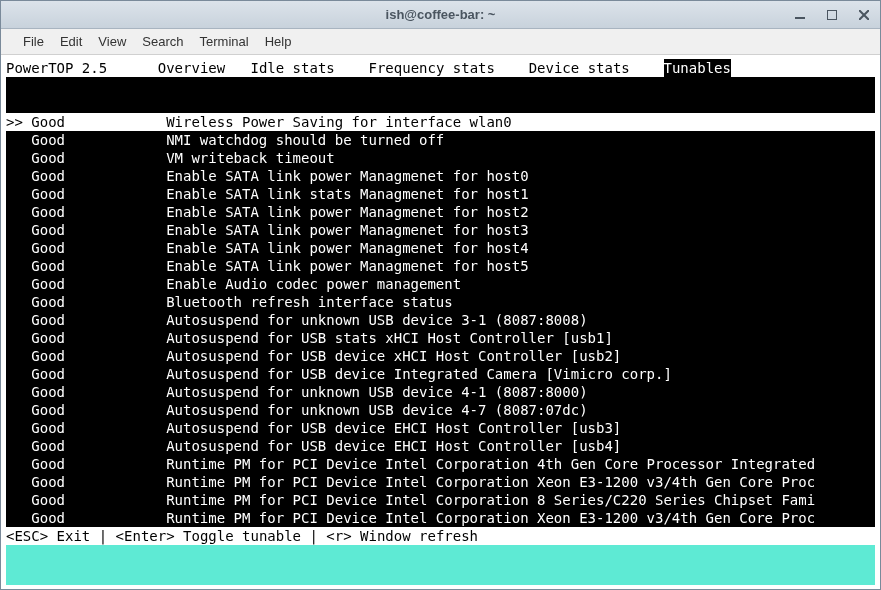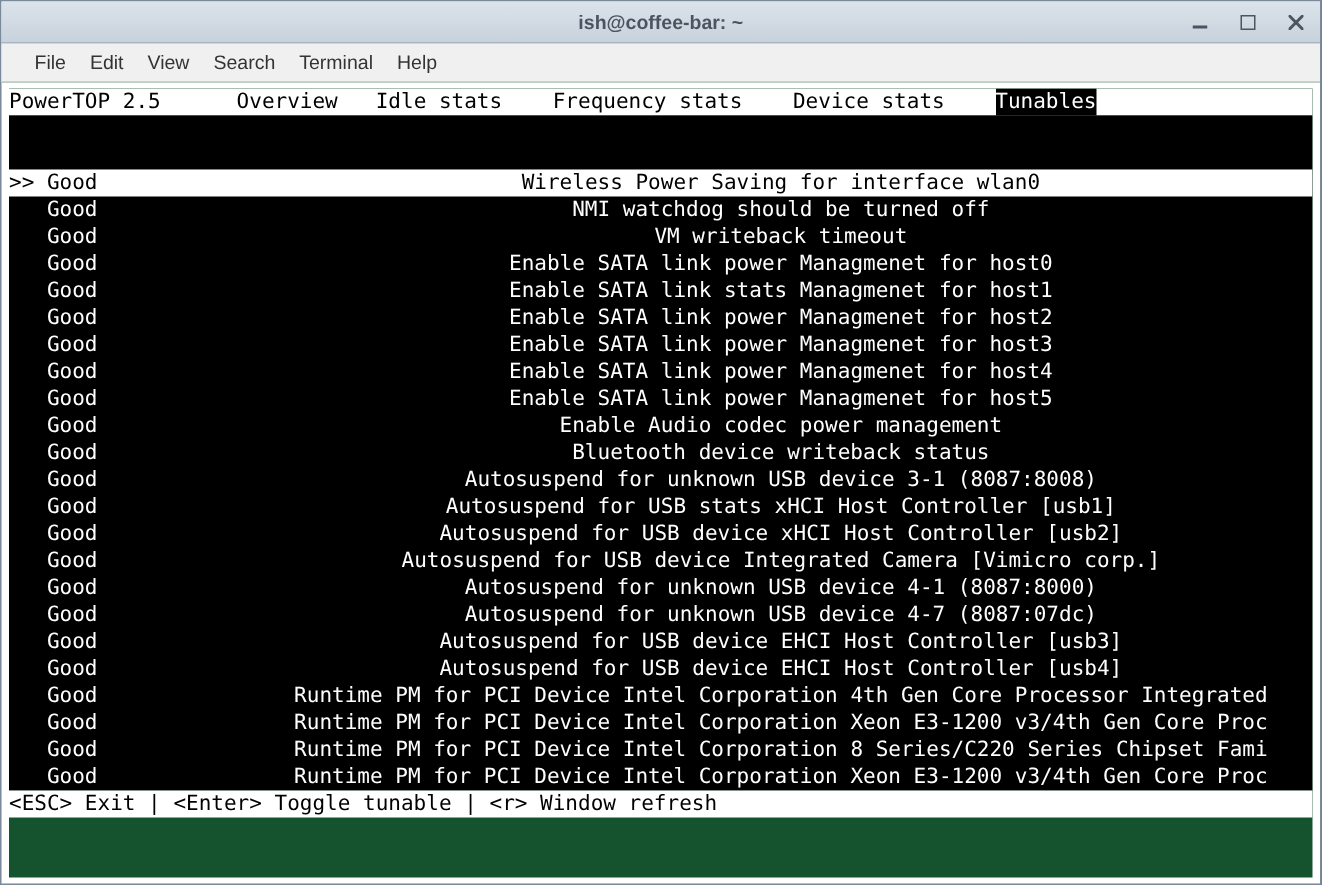--- a/index.html
+++ b/index.html
@@ -60,21 +60,21 @@
   gap: 16px;
   border-bottom: 1px solid #d0d0d0;
 }
 .menu-item {
   font-size: 13px;
   color: #333;
   cursor: pointer;
 }
 .terminal {
   flex: 1;
-  background: #14532d;
+  background: #5eead4;
   font-family: "DejaVu Sans Mono", "Liberation Mono", monospace;
   font-size: 14px;
   line-height: 18px;
   color: #ffffff;
   position: relative;
   border: 5px solid #ffffff;
   border-top-width: 4px;
   border-bottom-width: 4px;
   overflow: hidden;
 }
@@ -116,21 +116,20 @@
   width: 3ch;
   flex: 0 0 auto;
 }
 .row .status {
   width: 16ch;
   flex: 0 0 auto;
 }
 .row .desc {
   flex: 1;
   overflow: hidden;
-  text-align: center;
 }
 .footer {
   background: #ffffff;
   color: #000000;
   height: 18px;
   white-space: pre;
   display: flex;
 }
 </style>
 </head>
@@ -179,21 +178,21 @@
         <div class="row selected"><span class="marker">&gt;&gt; </span><span class="status">Good            </span><span class="desc">Wireless Power Saving for interface wlan0</span></div>
         <div class="row"><span class="marker">   </span><span class="status">Good            </span><span class="desc">NMI watchdog should be turned off</span></div>
         <div class="row"><span class="marker">   </span><span class="status">Good            </span><span class="desc">VM writeback timeout</span></div>
         <div class="row"><span class="marker">   </span><span class="status">Good            </span><span class="desc">Enable SATA link power Managmenet for host0</span></div>
         <div class="row"><span class="marker">   </span><span class="status">Good            </span><span class="desc">Enable SATA link stats Managmenet for host1</span></div>
         <div class="row"><span class="marker">   </span><span class="status">Good            </span><span class="desc">Enable SATA link power Managmenet for host2</span></div>
         <div class="row"><span class="marker">   </span><span class="status">Good            </span><span class="desc">Enable SATA link power Managmenet for host3</span></div>
         <div class="row"><span class="marker">   </span><span class="status">Good            </span><span class="desc">Enable SATA link power Managmenet for host4</span></div>
         <div class="row"><span class="marker">   </span><span class="status">Good            </span><span class="desc">Enable SATA link power Managmenet for host5</span></div>
         <div class="row"><span class="marker">   </span><span class="status">Good            </span><span class="desc">Enable Audio codec power management</span></div>
-        <div class="row"><span class="marker">   </span><span class="status">Good            </span><span class="desc">Bluetooth device writeback status</span></div>
+        <div class="row"><span class="marker">   </span><span class="status">Good            </span><span class="desc">Bluetooth refresh interface status</span></div>
         <div class="row"><span class="marker">   </span><span class="status">Good            </span><span class="desc">Autosuspend for unknown USB device 3-1 (8087:8008)</span></div>
         <div class="row"><span class="marker">   </span><span class="status">Good            </span><span class="desc">Autosuspend for USB stats xHCI Host Controller [usb1]</span></div>
         <div class="row"><span class="marker">   </span><span class="status">Good            </span><span class="desc">Autosuspend for USB device xHCI Host Controller [usb2]</span></div>
         <div class="row"><span class="marker">   </span><span class="status">Good            </span><span class="desc">Autosuspend for USB device Integrated Camera [Vimicro corp.]</span></div>
         <div class="row"><span class="marker">   </span><span class="status">Good            </span><span class="desc">Autosuspend for unknown USB device 4-1 (8087:8000)</span></div>
         <div class="row"><span class="marker">   </span><span class="status">Good            </span><span class="desc">Autosuspend for unknown USB device 4-7 (8087:07dc)</span></div>
         <div class="row"><span class="marker">   </span><span class="status">Good            </span><span class="desc">Autosuspend for USB device EHCI Host Controller [usb3]</span></div>
         <div class="row"><span class="marker">   </span><span class="status">Good            </span><span class="desc">Autosuspend for USB device EHCI Host Controller [usb4]</span></div>
         <div class="row"><span class="marker">   </span><span class="status">Good            </span><span class="desc">Runtime PM for PCI Device Intel Corporation 4th Gen Core Processor Integrated</span></div>
         <div class="row"><span class="marker">   </span><span class="status">Good            </span><span class="desc">Runtime PM for PCI Device Intel Corporation Xeon E3-1200 v3/4th Gen Core Proc</span></div>

